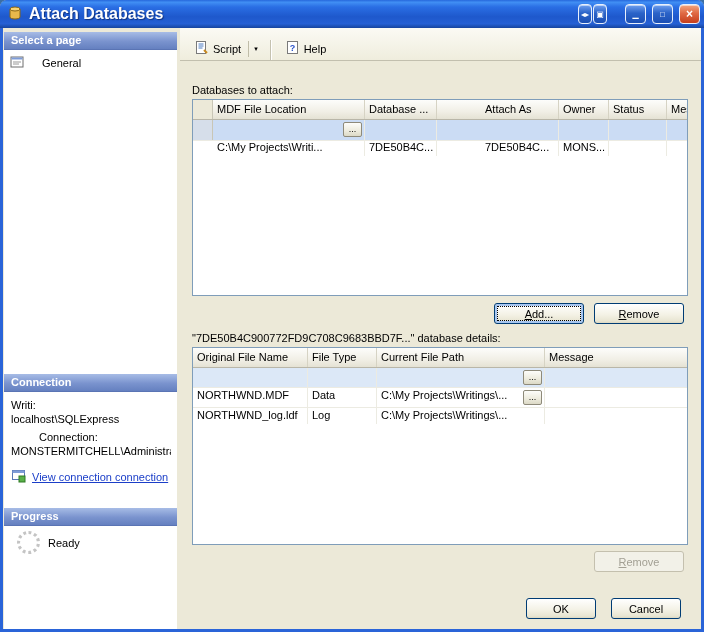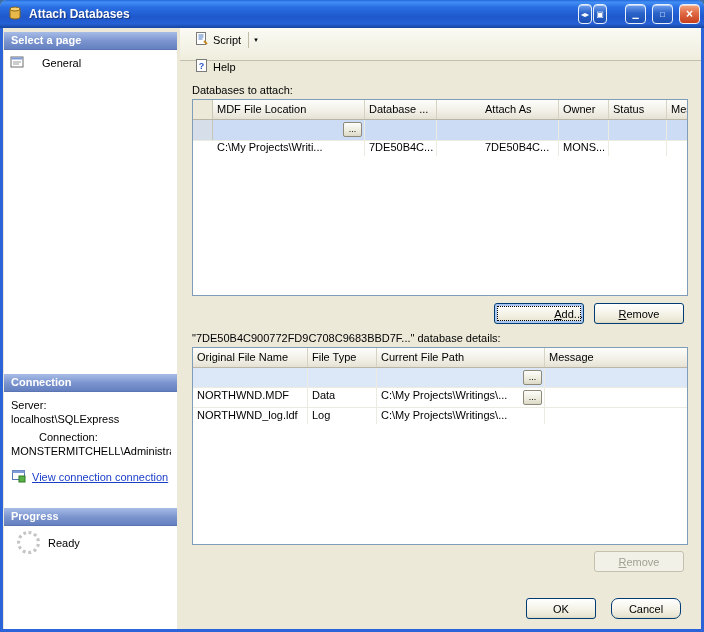--- a/index.html
+++ b/index.html
@@ -5,21 +5,21 @@
   html,body { margin:0; padding:0; background:#3A6EA5; }
   body { font-family:"Liberation Sans", sans-serif; font-size:11px; color:#000; }
   .window { position:relative; width:704px; height:632px; margin:0 auto; background:#ECE9D8;
     border-radius:7px 7px 0 0; overflow:hidden;
     box-shadow: inset 3px 0 0 #2A64D8, inset -3px 0 0 #2A64D8, inset 0 -3px 0 #2A64D8; }
 
   
   .titlebar { position:absolute; top:0; left:0; right:0; height:28px;
     background: linear-gradient(180deg,#2668DC 0%,#418FF4 8%,#2A6EE4 25%,#1E58CC 60%,#2560D4 85%,#16459E 100%);
     border-radius:7px 7px 0 0; display:flex; align-items:center; padding:0 7px; gap:6px; box-sizing:border-box; }
-  .title-text { color:#fff; font-weight:bold; font-size:12px; text-shadow:1px 1px 1px #12337E; white-space:nowrap; }
+  .title-text { color:#fff; font-weight:bold; font-size:16px; text-shadow:1px 1px 1px #12337E; white-space:nowrap; }
   .wb { position:absolute; top:4px; height:20px; border:1px solid #E8F0FC; border-radius:4px; color:#fff;
     display:flex; align-items:center; justify-content:center; font-size:8px; padding:0; cursor:pointer;
     background: linear-gradient(180deg,#6FA0F0,#2B63C8 45%,#1B4FB4); box-shadow: inset 0 1px 0 rgba(255,255,255,.55); }
   .wb.small { width:14px; }
   .wb.std { width:21px; }
   .wb.b1 { left:578px; } .wb.b2 { left:593px; }
   .wb.b3 { left:625px; } .wb.b4 { left:652px; }
   .wb.close { left:679px; font-size:12px; font-weight:bold;
     background: linear-gradient(180deg,#F2A57E,#E06A45 45%,#C63E1C); }
 
@@ -34,21 +34,21 @@
   .conn-label { position:absolute; left:7px; color:#000; }
   .cl1 { top:7px; } .cv1 { top:21px; } .cl2 { top:39px;margin-left:28px; } .cv2 { top:53px; width:160px; white-space:nowrap; overflow:hidden; }
   .link-row { position:absolute; left:7px; top:76px; display:flex; align-items:center; gap:6px; }
   .link { color:var(--link-color,#1B3EC8); text-decoration:underline; cursor:pointer; white-space:nowrap; }
   .spinner { position:absolute; left:13px; top:5px; width:17px; height:17px; border:3px dotted #C4C4C4; border-radius:50%; }
   .ready-text { position:absolute; left:44px; top:11px; }
 
   
   .toolbar { position:absolute; left:180px; top:28px; width:521px; height:33px; box-sizing:border-box;
     background:linear-gradient(180deg,#FBFAF4,#EFEDDD); border-bottom:1px solid #C2BFAE;
-    display:flex; align-items:flex-start; padding-left:8px; gap:2px;flex-direction:column; }
+    display:flex; align-items:flex-end; padding-left:8px; gap:2px; }
   .tb-btn { display:flex; align-items:center; gap:4px; padding:2px 5px; border:1px solid transparent;
     border-radius:2px; cursor:pointer; background:transparent; font-size:11px; font-family:inherit; }
   .dd { font-size:7px; padding-left:5px; margin-left:3px; border-left:1px solid #C0BDA8; height:16px;
     display:flex; align-items:center; }
   .tb-sep { width:1px; height:20px; background:#C5C2B0; margin:0 6px 0 4px; box-shadow:1px 0 0 #FFF; }
 
   
   .lbl { position:absolute; white-space:nowrap; }
   .lbl1 { left:192px; top:84px; }
   .lbl2 { left:192px; top:332px; }
@@ -78,25 +78,25 @@
   .sel2 { background:var(--selection-light,#DCE8F7); }
   .browse { position:absolute; right:2px; top:2px; width:19px; height:15px; font-size:9px; line-height:7px;
     border:1px solid #8E8A7A; border-radius:2px; padding:0; cursor:pointer; font-family:inherit;
     background:linear-gradient(180deg,#FDFDFA,#EDEBDD 60%,#DCD9C6); }
 
   
   .btn { position:absolute; display:block; width:90px; height:21px; font-size:11px; font-family:inherit;
     text-align:center; line-height:18px; padding:0; border:1px solid #003C74; border-radius:3px; cursor:pointer;
     background:linear-gradient(180deg,#FFFFFF,#F4F2E6 55%,#E8E5D2 90%,#DCD8C2); }
   .accel::first-letter { text-decoration:underline; }
-  .btn-add { left:494px; top:303px; box-shadow: inset 0 0 0 2px #A9C7F0; outline:1px dotted #000; outline-offset:-4px;text-align:right; }
+  .btn-add { left:494px; top:303px; box-shadow: inset 0 0 0 2px #A9C7F0; outline:1px dotted #000; outline-offset:-4px; }
   .btn-remove1 { left:594px; top:303px; }
   .btn-remove2 { left:594px; top:551px; color:#A3A094; border-color:#C4C0AE; background:#F2F1E8; cursor:default; }
   .btn-ok { left:526px; top:598px; width:70px; }
-  .btn-cancel { left:611px; top:598px; width:70px;border-radius:7px; }
+  .btn-cancel { left:611px; top:598px; width:70px; }
 </style>
 </head>
 <body>
 
 <div class="window">
 
   <div class="titlebar">
     <span>
       <svg width="16" height="16" viewBox="0 0 16 16">
         <path d="M3 4 v8 c0 1.2 2.2 2 5 2 s5 -.8 5 -2 V4" fill="#E8B84B" stroke="#8A6614"></path>
@@ -121,21 +121,21 @@
           <line x1="3" y1="7" x2="11" y2="7" stroke="#9A9A9A"></line>
           <line x1="3" y1="9" x2="9" y2="9" stroke="#9A9A9A"></line>
         </svg>
       </span>
       <span>General</span>
     </div>
   </div>
 
   <div class="side-h h2">Connection</div>
   <div class="side-panel p2">
-    <div class="conn-label cl1">Server:</div>
+    <div class="conn-label cl1">Writi:</div>
     <div class="conn-label cv1">localhost\SQLExpress</div>
     <div class="conn-label cl2">Connection:</div>
     <div class="conn-label cv2">MONSTERMITCHELL\Administra</div>
     <div class="link-row">
       <span>
         <svg width="15" height="15" viewBox="0 0 15 15">
           <rect x="1.5" y="2.5" width="12" height="9" fill="#fff" stroke="#5A78B4"></rect>
           <rect x="1.5" y="2.5" width="12" height="2.5" fill="#7E9CD8"></rect>
           <rect x="8" y="8" width="6" height="6" fill="#58B048" stroke="#2E7A24"></rect>
         </svg>

